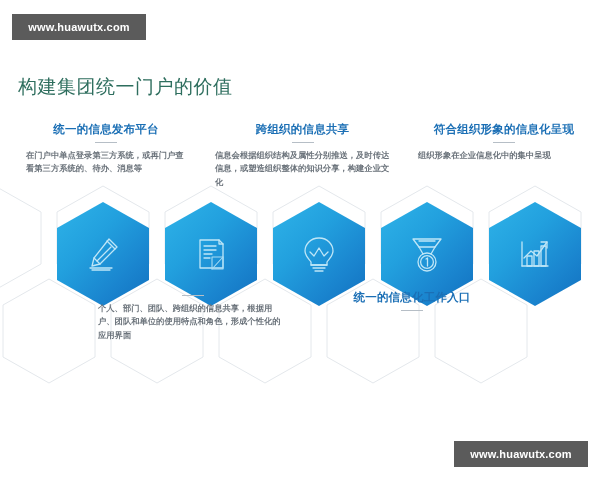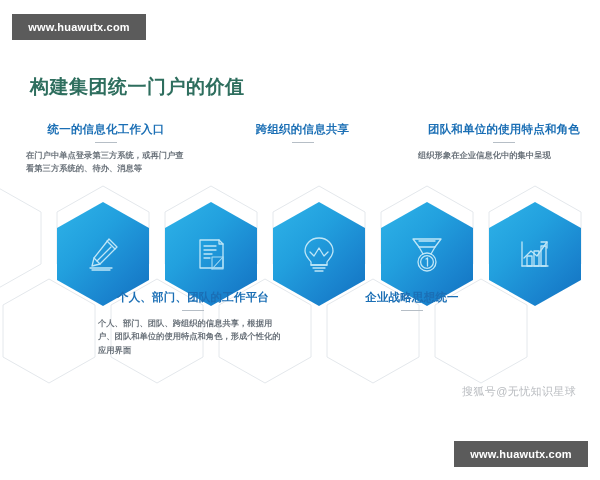--- a/index.html
+++ b/index.html
@@ -30,25 +30,24 @@
   }
   #wm-top    { left: 12px;  top: 14px;  width: 134px; height: 26px; }
   #wm-bottom { left: 454px; top: 441px; width: 134px; height: 26px; }
 
   
   #page-title {
     position: absolute;
     left: 18px;
     top: 74px;
     font-size: 19px;
-    font-weight: bold;
+    font-weight: normal;
     color: #2e6e5e;
     letter-spacing: .5px;
     white-space: nowrap;
-    margin-left: 12px;
   }
   .bg-hex-svg { position: absolute; left: 0; top: 0; }
 
   
   .hex {
     position: absolute;
     width: 92px;
     height: 104px;
     clip-path: polygon(50% 0%, 100% 25%, 100% 75%, 50% 100%, 0% 75%, 0% 25%);
     -webkit-clip-path: polygon(50% 0%, 100% 25%, 100% 75%, 50% 100%, 0% 75%, 0% 25%);
@@ -130,32 +129,33 @@
       <polygon points="481,279 527,305 527,357 481,383 435,357 435,305"></polygon>
       <polygon points="49,279 95,305 95,357 49,383 3,357 3,305"></polygon>
     </g>
   </svg>
 
   <div class="wm-bar" id="wm-top">www.huawutx.com</div>
 
   <div id="page-title">构建集团统一门户的价值</div>
 
   <div class="blk" id="blk-top-0">
-    <div class="bhead">统一的信息化工作入口</div>
+    <div class="bhead">统一的信息发布平台</div>
     <div class="divider"></div>
     <div class="body">在门户中单点登录第三方系统，或再门户查看第三方系统的、待办、消息等</div>
   </div>
 
   <div class="blk" id="blk-top-1">
     <div class="bhead">跨组织的信息共享</div>
     <div class="divider"></div>
+    <div class="body">信息会根据组织结构及属性分别推送，及时传达信息，或塑造组织整体的知识分享，构建企业文化</div>
   </div>
 
   <div class="blk center" id="blk-top-2">
-    <div class="bhead">团队和单位的使用特点和角色</div>
+    <div class="bhead">符合组织形象的信息化呈现</div>
     <div class="divider"></div>
     <div class="body">组织形象在企业信息化中的集中呈现</div>
   </div>
 
   <div class="hex" id="hex0">
     <svg width="44" height="44" viewBox="0 0 44 44">
       <g class="glyph">
         <path d="M28 7 L36 15 L19 32 L11 34 L13 26 Z"></path>
         <path d="M26 9 L34 17"></path>
         <path d="M13 26 L19 32"></path>
@@ -217,27 +217,25 @@
         <path d="M14 34 L14 24 L19 24 L19 34 Z"></path>
         <path d="M21 34 L21 19 L26 19 L26 34 Z"></path>
         <path d="M28 34 L28 14 L33 14 L33 34 Z"></path>
         <path d="M11 26 L18 19 L24 24 L34 10"></path>
         <path d="M28 10 L34 10 L34 16"></path>
       </g>
     </svg>
   </div>
 
   <div class="blk" id="blk-bot-0">
-    <div class="bhead">个人、部门、团队的工作平台</div>
     <div class="divider"></div>
     <div class="body">个人、部门、团队、跨组织的信息共享，根据用户、团队和单位的使用特点和角色，形成个性化的应用界面</div>
   </div>
 
   <div class="blk" id="blk-bot-1">
-    <div class="bhead">企业战略思想统一</div>
-    <div class="divider"></div>
-  </div>
-
-  <div id="wm-sohu">搜狐号@无忧知识星球</div>
+    <div class="bhead">统一的信息化工作入口</div>
+    <div class="divider"></div>
+  </div>
+
 
   <div class="wm-bar" id="wm-bottom">www.huawutx.com</div>
 
 </div>
 
 </body></html>

